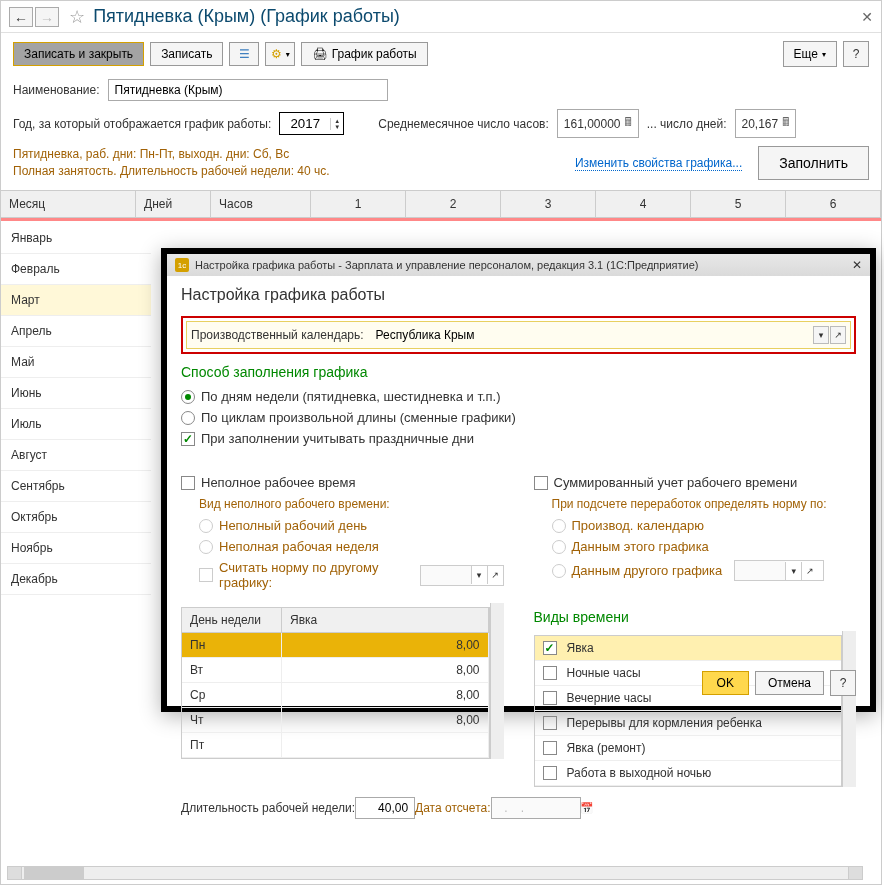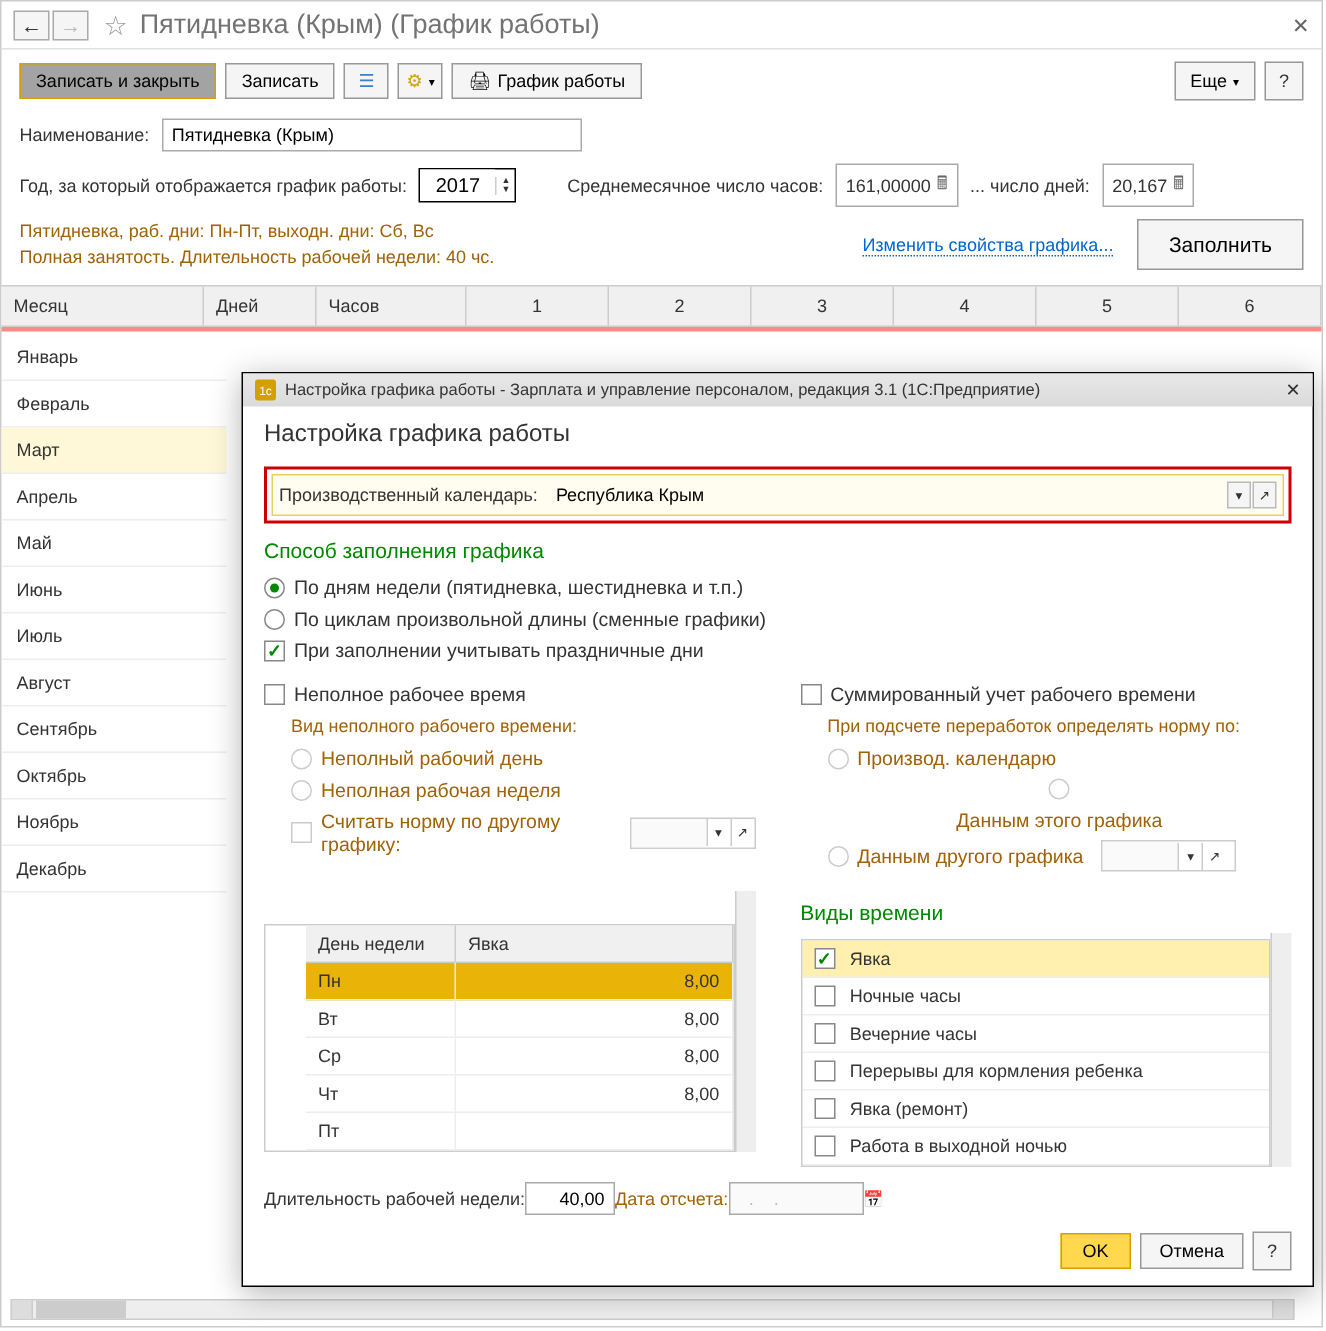--- a/index.html
+++ b/index.html
@@ -1,21 +1,21 @@
 <!DOCTYPE html>
 <html><head>
 <meta charset="utf-8">
 <style>
 * { box-sizing: border-box; margin: 0; padding: 0; }
 body { font-family: Arial, sans-serif; font-size: 12px; background: #fff; width: 884px; height: 887px; overflow: hidden; position: relative; color: #333; }
 .window { border: 1px solid #ccc; background: #fff; width: 882px; height: 885px; position: relative; }
 .titlebar { display: flex; align-items: center; padding: 4px 8px; border-bottom: 1px solid #e0e0e0; height: 32px; }
 .nav-btn { width: 24px; height: 20px; border: 1px solid #aaa; background: #f5f5f5; display: flex; align-items: center; justify-content: center; margin-right: 2px; font-size: 14px; cursor: pointer; }
 .star-icon { font-size: 18px; color: #999; margin: 0 8px; }
-.title { font-size: 18px; font-weight: normal; color: #737373; }
+.title { font-size: 18px; font-weight: normal; color: #0c4a6e; }
 .close-x { margin-left: auto; font-size: 14px; color: #666; cursor: pointer; }
 .toolbar { display: flex; align-items: center; padding: 8px 12px; gap: 6px; }
 .btn { padding: 4px 10px; border: 1px solid #999; background: #f5f5f5; font-size: 12px; cursor: pointer; display: flex; align-items: center; gap: 4px; }
 .btn-primary { background: #a3a3a3; border-color: #d4a000; font-weight: normal; }
 .btn-icon { width: 30px; justify-content: center; padding: 4px 0; }
 .btn-help { width: 26px; height: 26px; border: 1px solid #999; background: #f5f5f5; display: flex; align-items: center; justify-content: center; }
 .form-row { display: flex; align-items: center; padding: 4px 12px; gap: 8px; }
 .label { font-size: 12px; }
 .input-text { border: 1px solid #aaa; padding: 3px 6px; font-size: 12px; }
 .spinner { display: flex; align-items: center; border: 1px solid #000000; }
@@ -36,50 +36,50 @@
 .th-num { flex: 1; text-align: center; }
 .redline { height: 3px; background: #f88; margin: 0 0 2px 0; }
 .month-list { }
 .month-row { padding: 8px 10px; border-bottom: 1px solid #eee; width: 150px; font-size: 12px; }
 .month-row.highlight { background: #fff8d8; }
 .scroll-bottom { position: absolute; bottom: 4px; left: 6px; right: 18px; height: 14px; background: #eee; border: 1px solid #ccc; display: flex; }
 .scroll-bottom .sb-btn { width: 14px; background: #ddd; border-right: 1px solid #ccc; }
 .scroll-bottom .sb-btn:last-child { border-left: 1px solid #ccc; border-right: none; margin-left: auto; }
 .scroll-bottom .sb-thumb { width: 60px; background: #ccc; margin-left: 2px; }
 
-.dialog { position: absolute; top: 247px; left: 160px; width: 715px; height: 610px; background: #fff; border: 1px solid #000000; box-shadow: 0 4px 20px rgba(0,0,0,0.3); }
+.dialog { position: absolute; top: 247px; left: 160px; width: 715px; height: 464px; background: #fff; border: 6px solid #000000; box-shadow: 0 4px 20px rgba(0,0,0,0.3); }
 .dialog-titlebar { background: linear-gradient(#e8e8e8, #dadada); padding: 4px 8px; display: flex; align-items: center; font-size: 11px; }
 .dialog-title-icon { width: 14px; height: 14px; background: #d4a000; border-radius: 2px; margin-right: 6px; display:flex; align-items:center; justify-content:center; font-size:8px; color:#fff; }
 .dialog-close { margin-left: auto; font-size: 12px; color: #333; cursor: pointer; }
 .dialog-body { padding: 10px 14px; }
 .dialog-heading { font-size: 16px; color: #333; margin-bottom: 12px; }
 .highlight-box { border: 2px solid #cc0000; padding: 3px; margin-bottom: 10px; }
 .calendar-row { display: flex; align-items: center; gap: 8px; border: 1px solid #e8d060; background: #fffdf0; padding: 3px 4px; }
 .calendar-row .label { flex-shrink: 0; }
 .calendar-input { flex: 1; border: none; padding: 3px 4px; background: transparent; font-size: 12px; outline: none; }
 .combo-btns { display: flex; gap: 1px; }
 .combo-btns div { width: 16px; height: 18px; border: 1px solid #bbb; background: #f5f5f5; display: flex; align-items: center; justify-content: center; font-size: 9px; cursor: pointer; }
 .section-heading { color: #008800; font-size: 14px; margin: 6px 0; }
 .radio-row, .check-row { display: flex; align-items: center; gap: 6px; padding: 3px 0; font-size: 13px; }
 .radio, .checkbox { width: 14px; height: 14px; border: 1px solid #888; display: flex; align-items: center; justify-content: center; cursor: pointer; flex-shrink: 0; }
 .radio { border-radius: 50%; }
 .radio.checked::after { content: ""; width: 6px; height: 6px; background: #008800; border-radius: 50%; }
 .checkbox.checked { background: #fff; }
 .checkbox.checked::after { content: "✓"; color: #008800; font-size: 12px; font-weight: bold; }
 .checkbox.disabled, .radio.disabled { border-color: #ccc; }
-.two-col { display: flex; gap: 30px; margin-top: 8px; }
+.two-col { display: flex; gap: 30px; margin-top: 23px; }
 .col { flex: 1; }
 .sub-label { color: #999; font-size: 12px; margin: 4px 0 4px 18px; }
 .disabled-text { color: #a16207; }
 .combo-small { display: flex; align-items: center; border: 1px solid #ccc; width: 90px; margin-left: 6px; }
 .combo-small input { border: none; width: 50px; padding: 2px 4px; }
 .combo-small .cb { width: 16px; height: 18px; border-left: 1px solid #ccc; display: flex; align-items: center; justify-content: center; font-size: 9px; }
 .sched-section { display: flex; gap: 30px; margin-top: 10px; }
 .sched-col { flex: 1; }
-.sched-table { border: 1px solid #ccc; margin-top: 22px; padding-left: 27px; }
+.sched-table { border: 1px solid #ccc; margin-top: 4px; }
 .sched-header { display: flex; background: #f0f0f0; border-bottom: 1px solid #ccc; }
 .sched-th { padding: 5px 8px; border-right: 1px solid #ccc; font-size: 12px; }
 .sched-body { max-height: 150px; overflow-y: auto; }
 .sched-row { display: flex; border-bottom: 1px solid #eee; }
 .sched-row.sel { background: #eab308; }
 .sched-td { padding: 5px 8px; border-right: 1px solid #eee; font-size: 12px; }
 .types-table { border: 1px solid #ccc; margin-top: 4px; }
 .types-row { display: flex; align-items: center; padding: 5px 8px; border-bottom: 1px solid #eee; gap: 10px; }
 .types-row.sel { background: #fff0b0; }
 .types-body { max-height: 150px; overflow-y: auto; }
@@ -260,21 +260,21 @@
         <div class="col">
           <div class="check-row">
               <div class="checkbox"></div>
               <span>Суммированный учет рабочего времени</span>
             </div>
           <div class="sub-label disabled-text">При подсчете переработок определять норму по:</div>
           <div class="radio-row" style="margin-left:18px;">
               <div class="radio disabled"></div>
               <span class="disabled-text">Производ. календарю</span>
             </div>
-          <div class="radio-row" style="margin-left:18px;flex-direction:column;">
+          <div class="radio-row" style="margin-left:18px;">
               <div class="radio disabled"></div>
               <span class="disabled-text">Данным этого графика</span>
             </div>
           <div class="radio-row" style="margin-left:18px;">
               <div class="radio disabled"></div>
               <span class="disabled-text">Данным другого графика</span>
             <div class="combo-small">
                 <input disabled="" style="">
                 <div class="cb">▾</div>
                 <div class="cb">↗</div>

